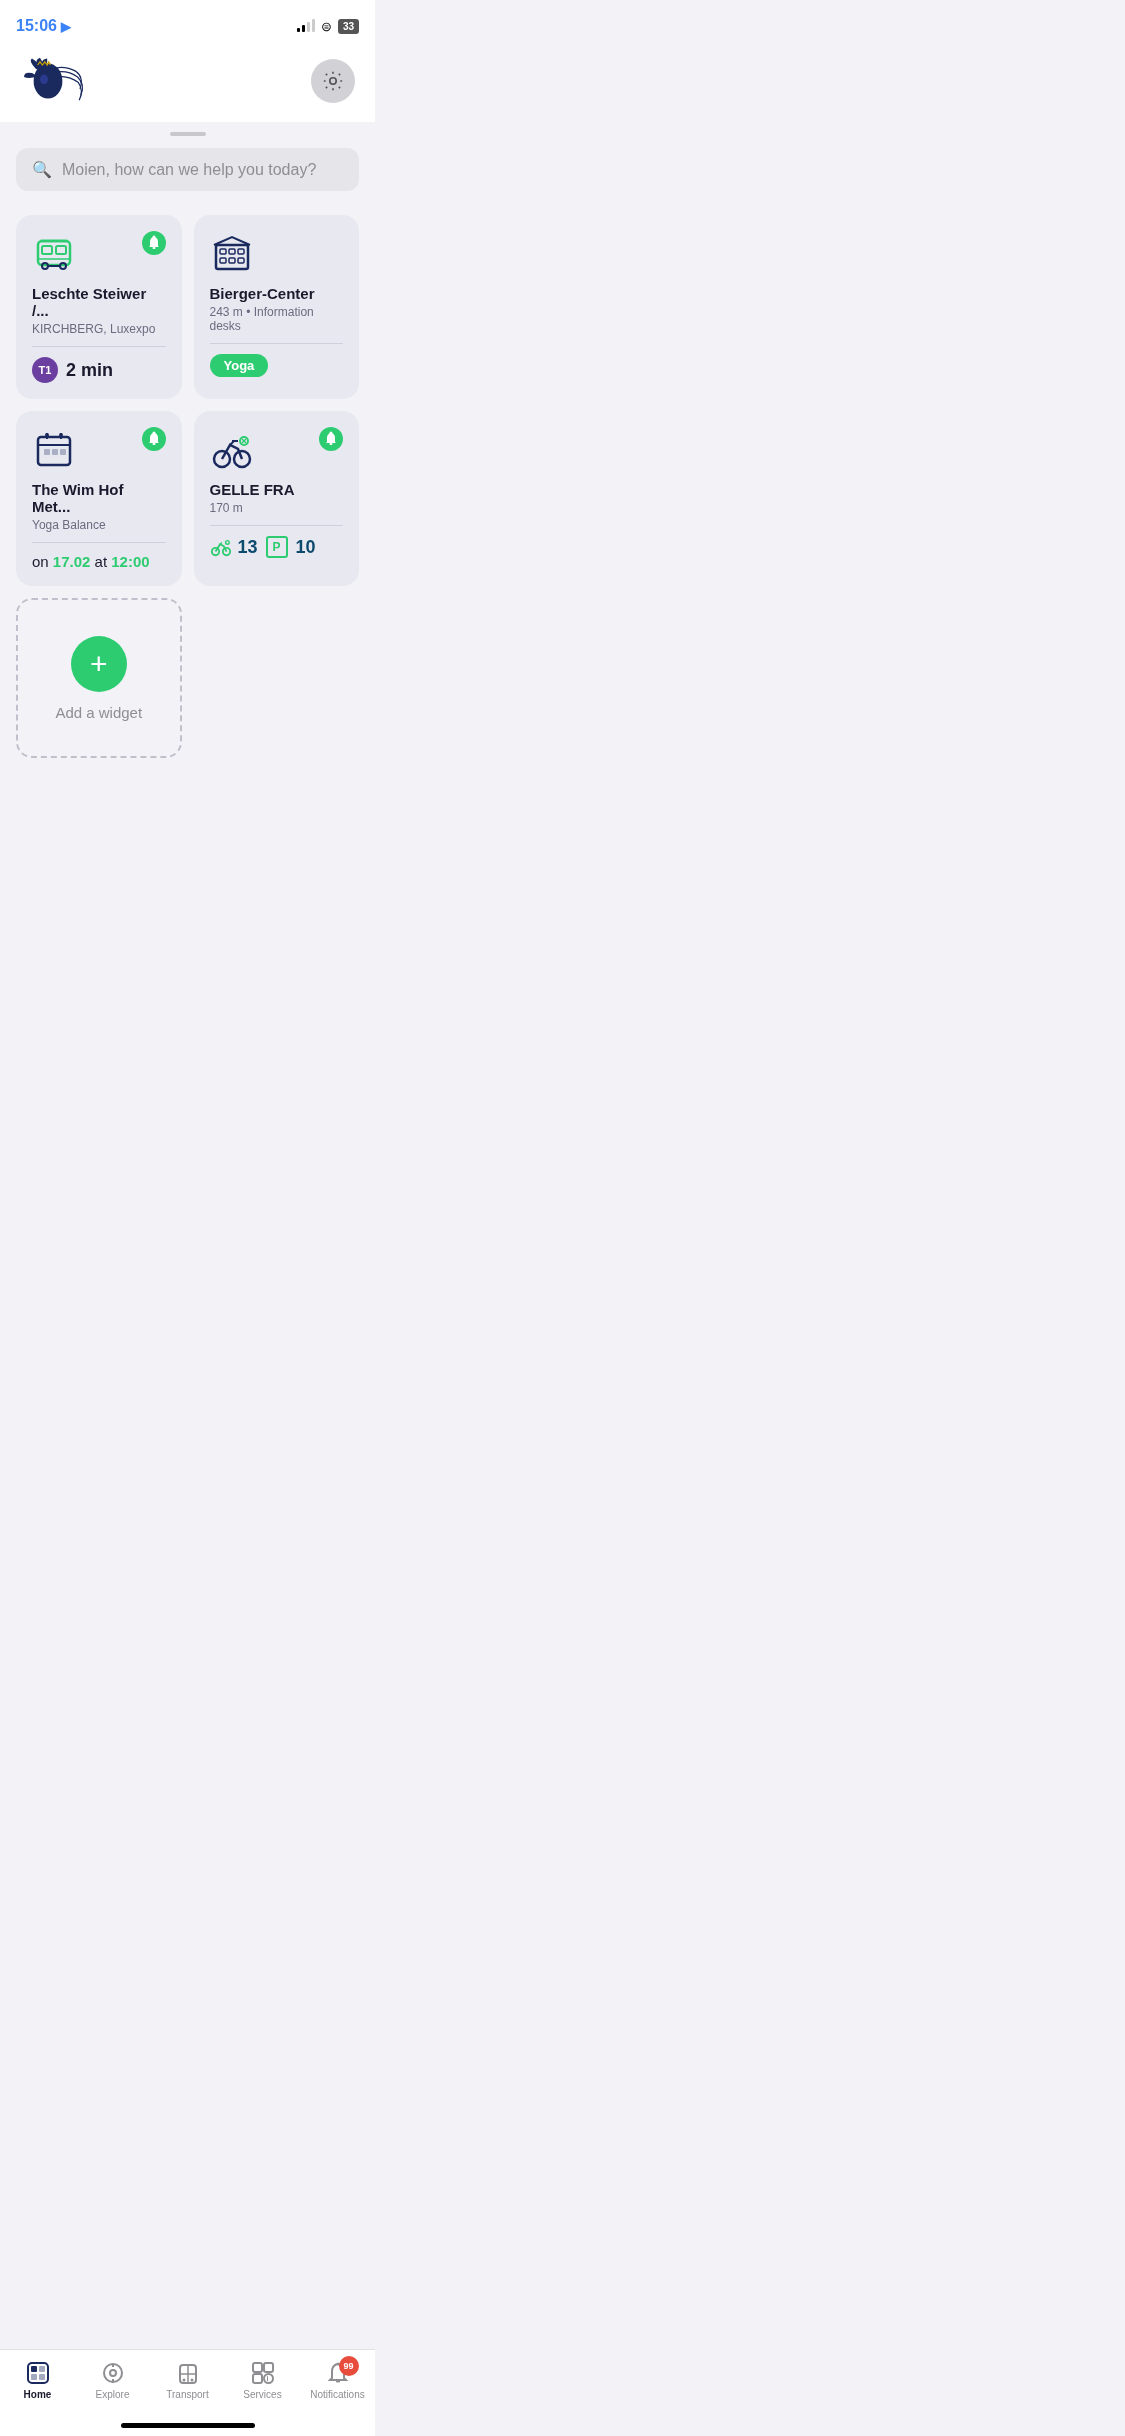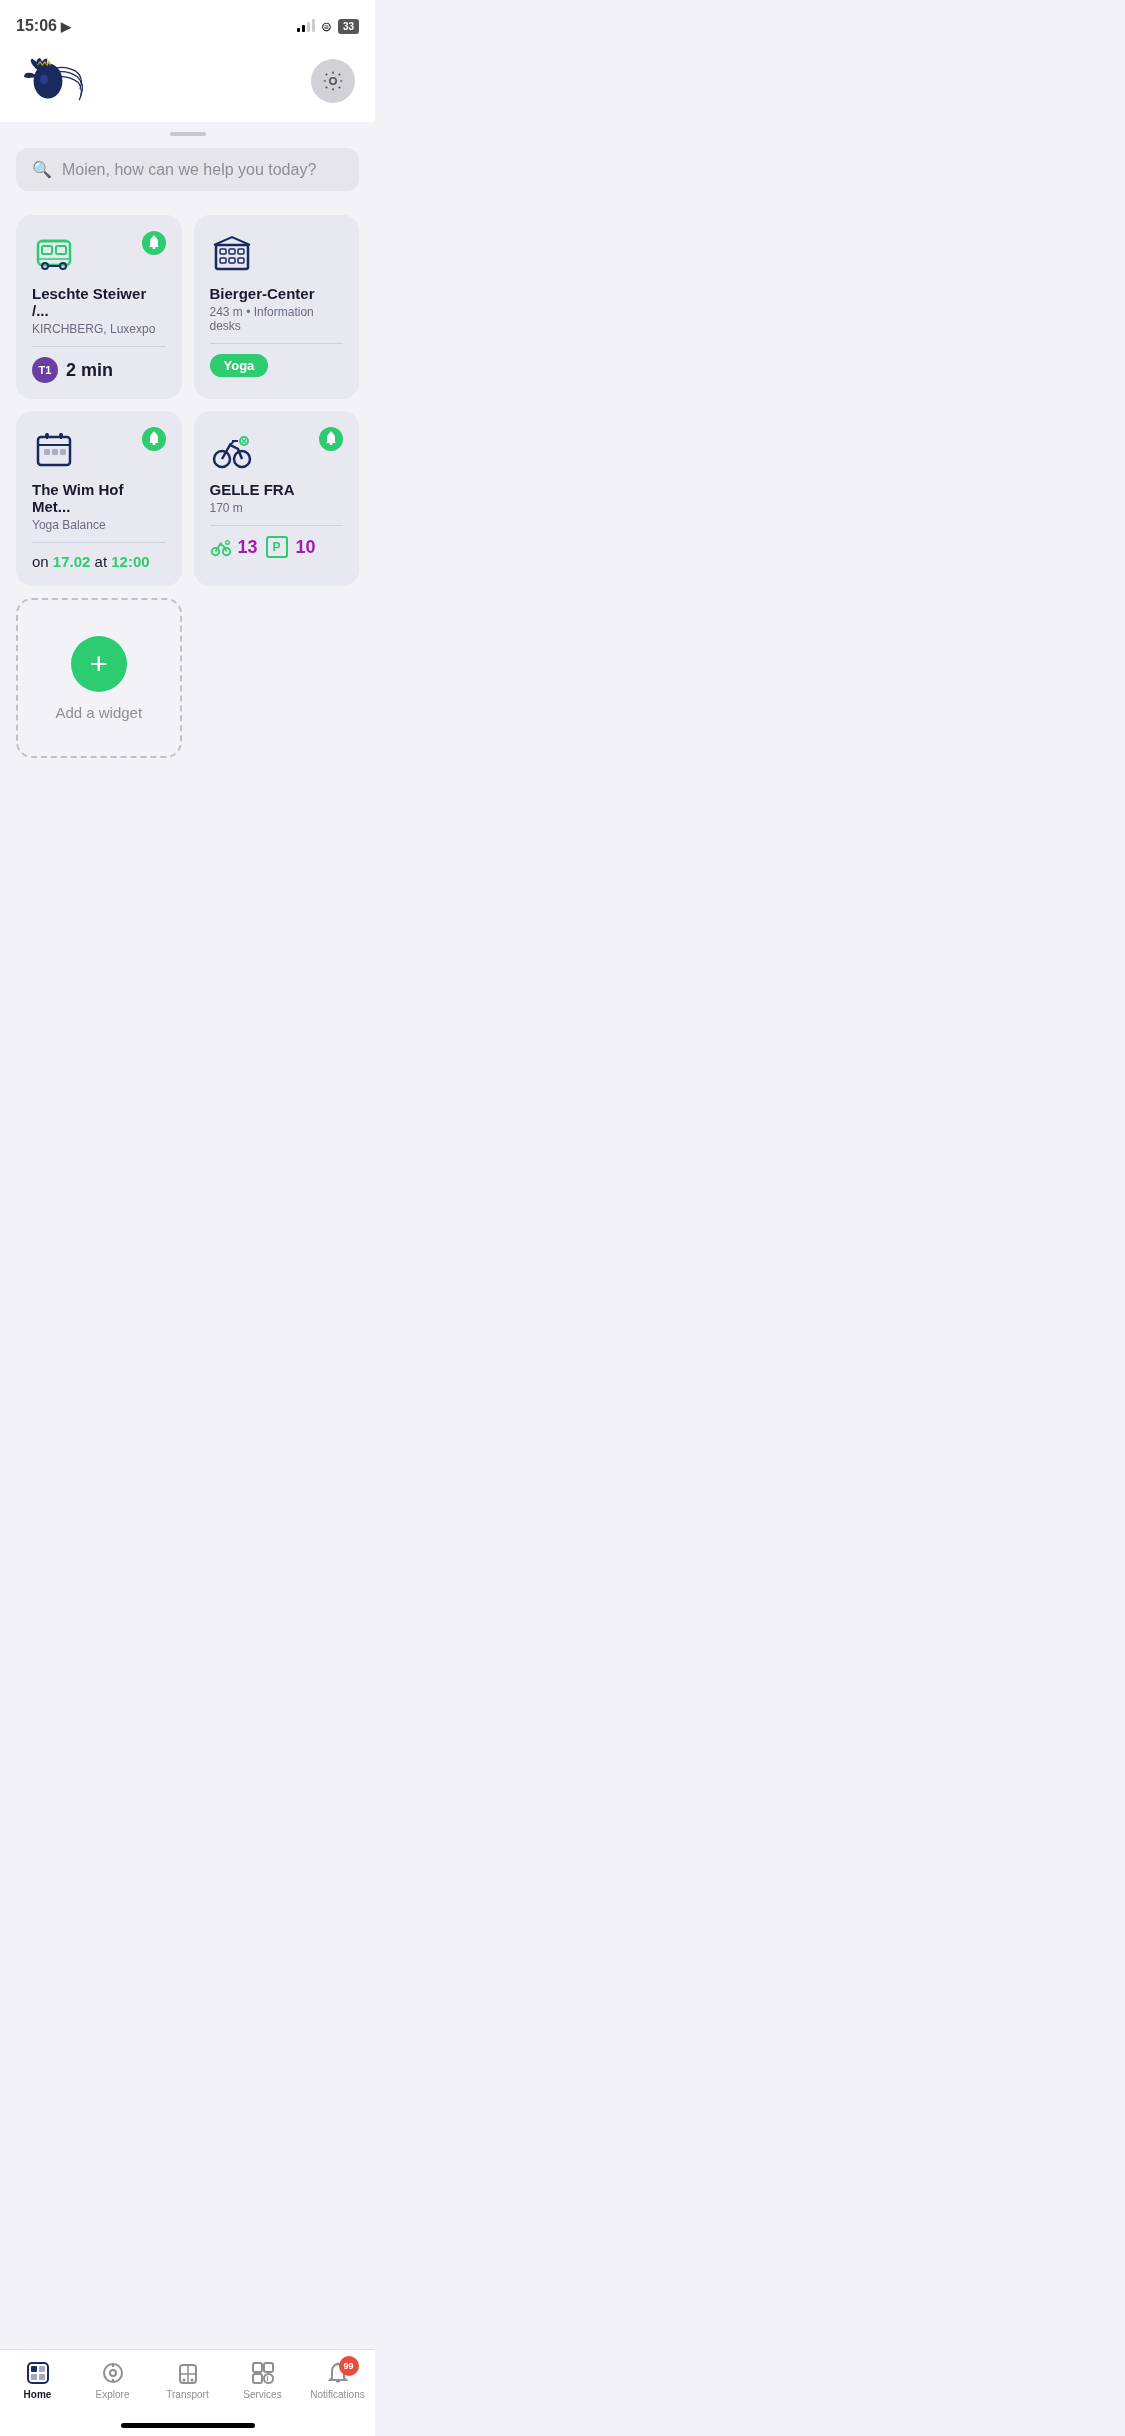--- a/index.html
+++ b/index.html
@@ -18,21 +18,21 @@
       background: white;
       display: flex;
       justify-content: space-between;
       align-items: center;
       padding: 14px 16px 6px;
       height: 44px;
     }
     .status-time {
       font-size: 16px;
       font-weight: 700;
-      color: #404040;
+      color: #3b82f6;
       display: flex;
       align-items: center;
       gap: 4px;
     }
     .status-icons {
       display: flex;
       align-items: center;
       gap: 6px;
     }
     .signal-bars {
@@ -198,21 +198,21 @@
 
     
     .bike-stat {
       display: flex;
       align-items: center;
       gap: 6px;
     }
     .bike-count {
       font-size: 18px;
       font-weight: 700;
-      color: #a21caf;
+      color: #0c4a6e;
     }
     .parking-icon {
       width: 22px;
       height: 22px;
       border: 2px solid #2ecc71;
       border-radius: 3px;
       display: flex;
       align-items: center;
       justify-content: center;
       font-size: 12px;

